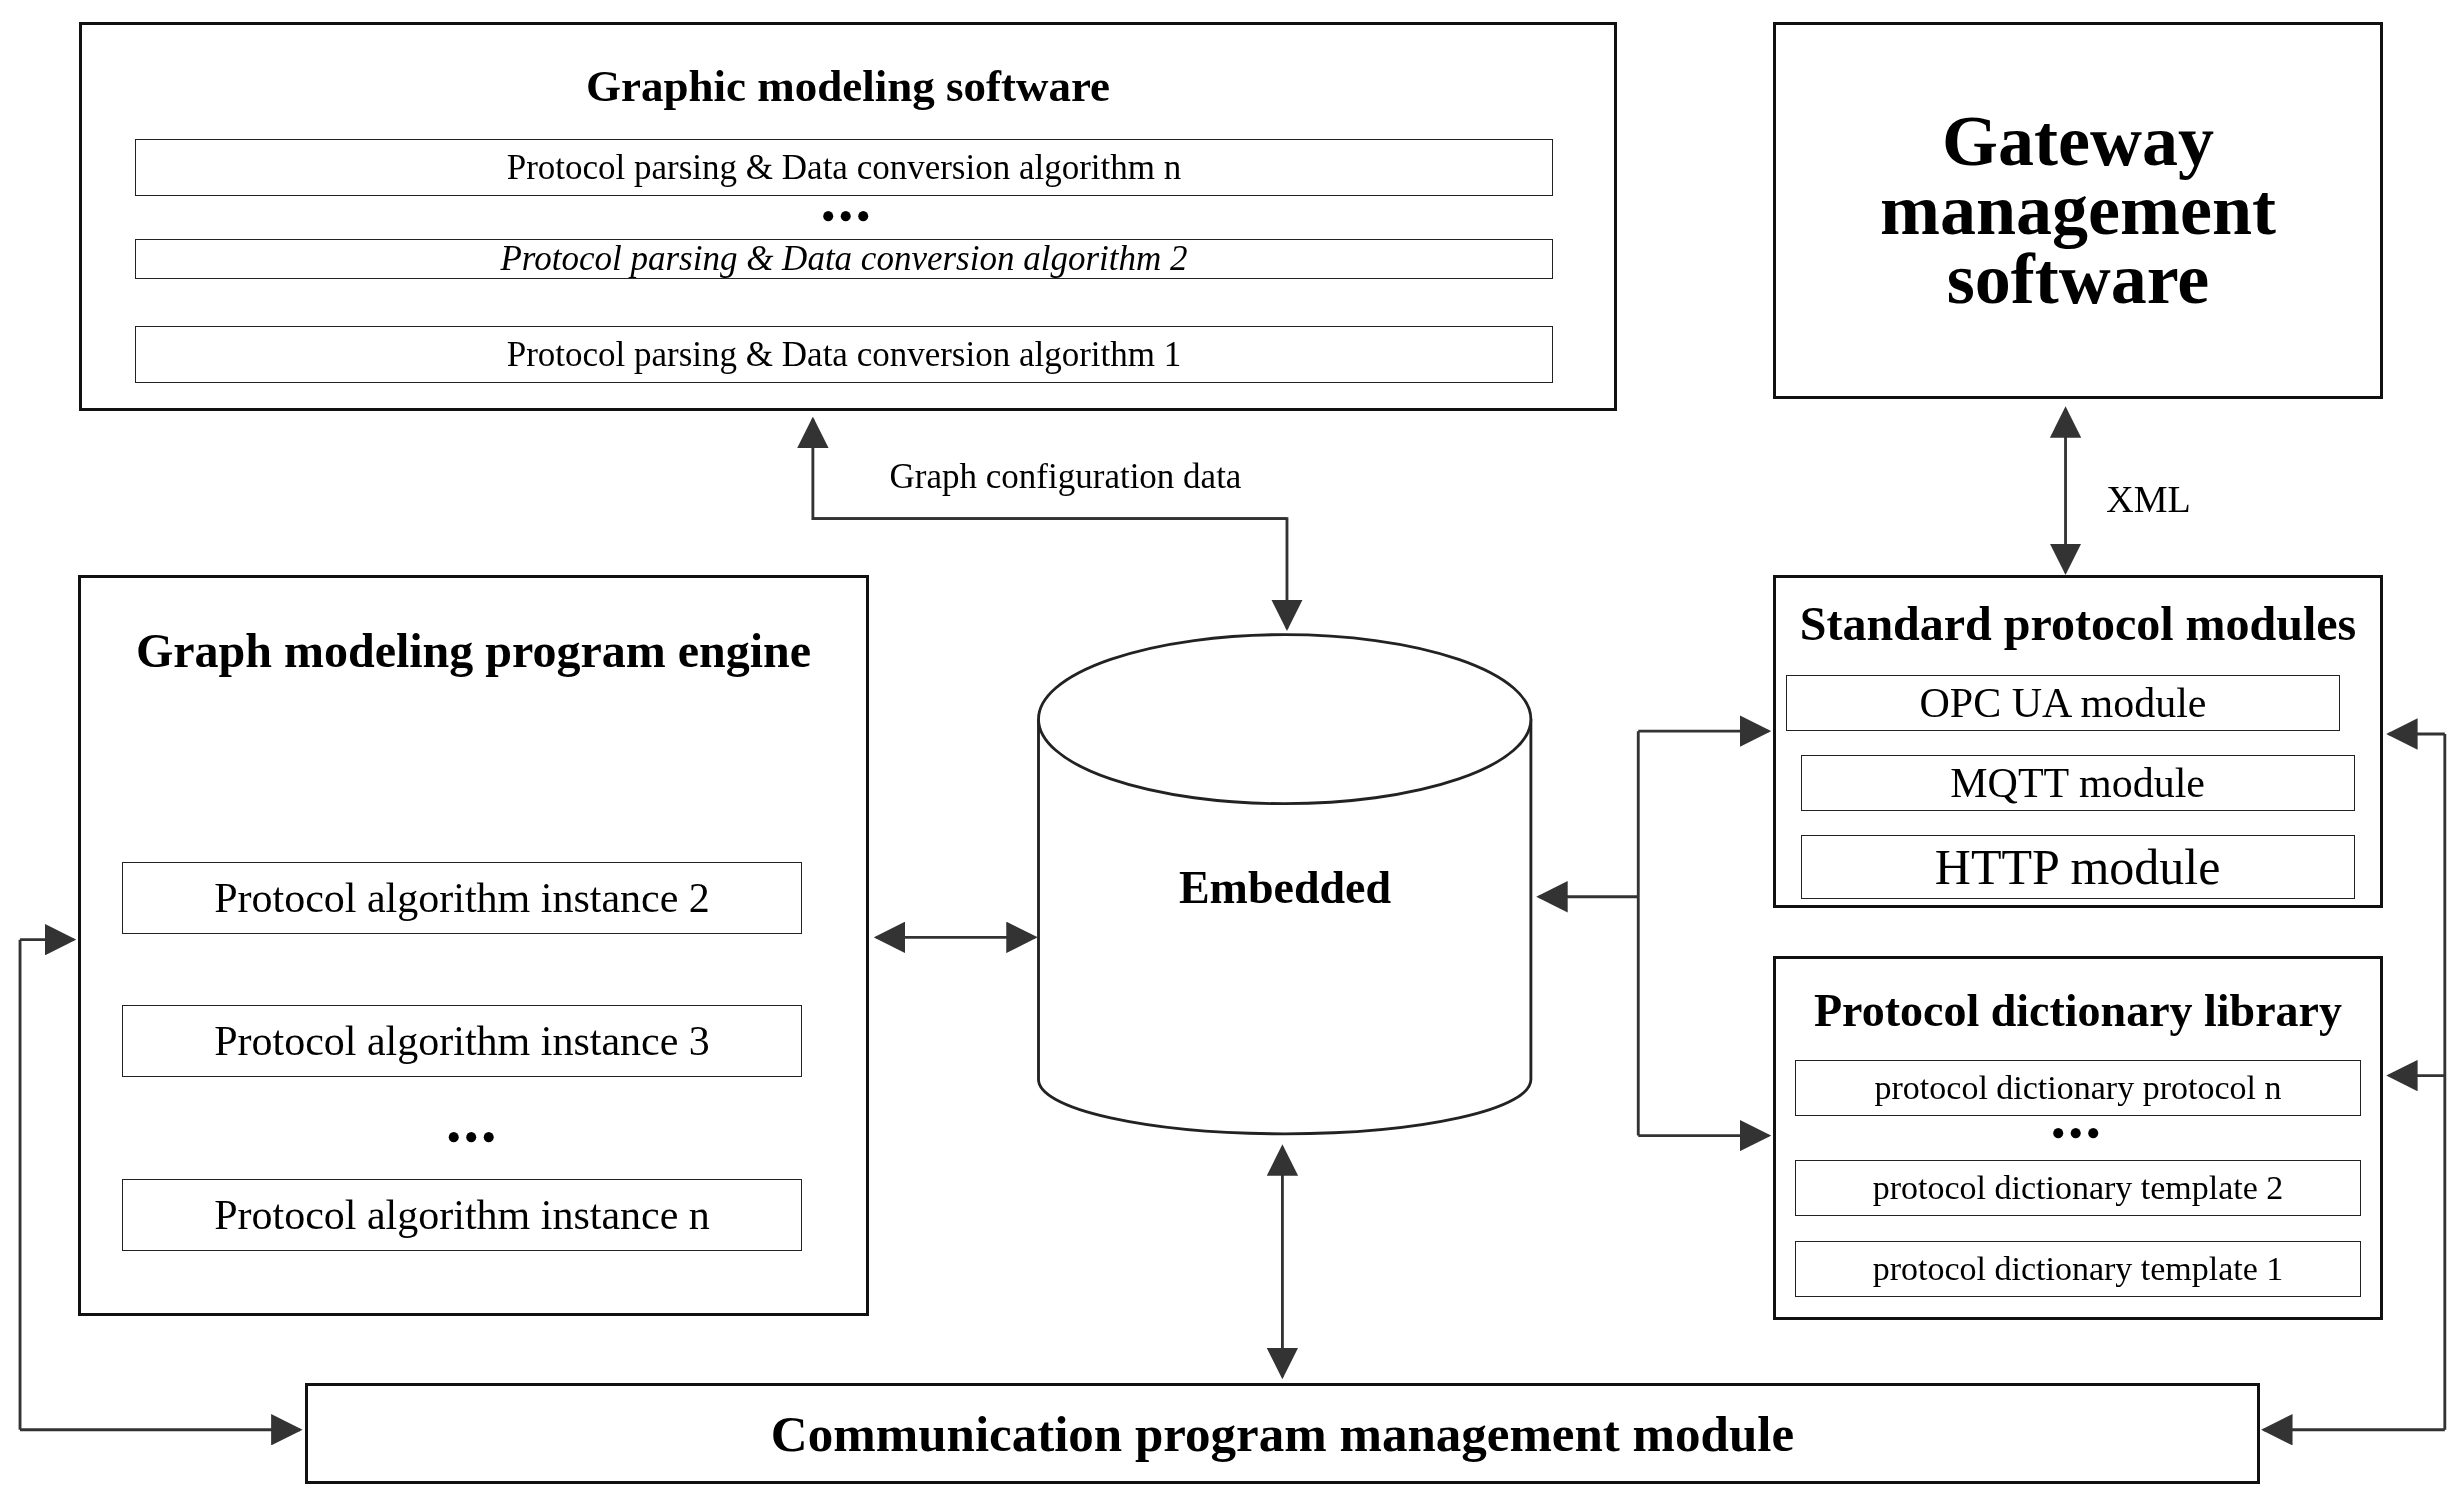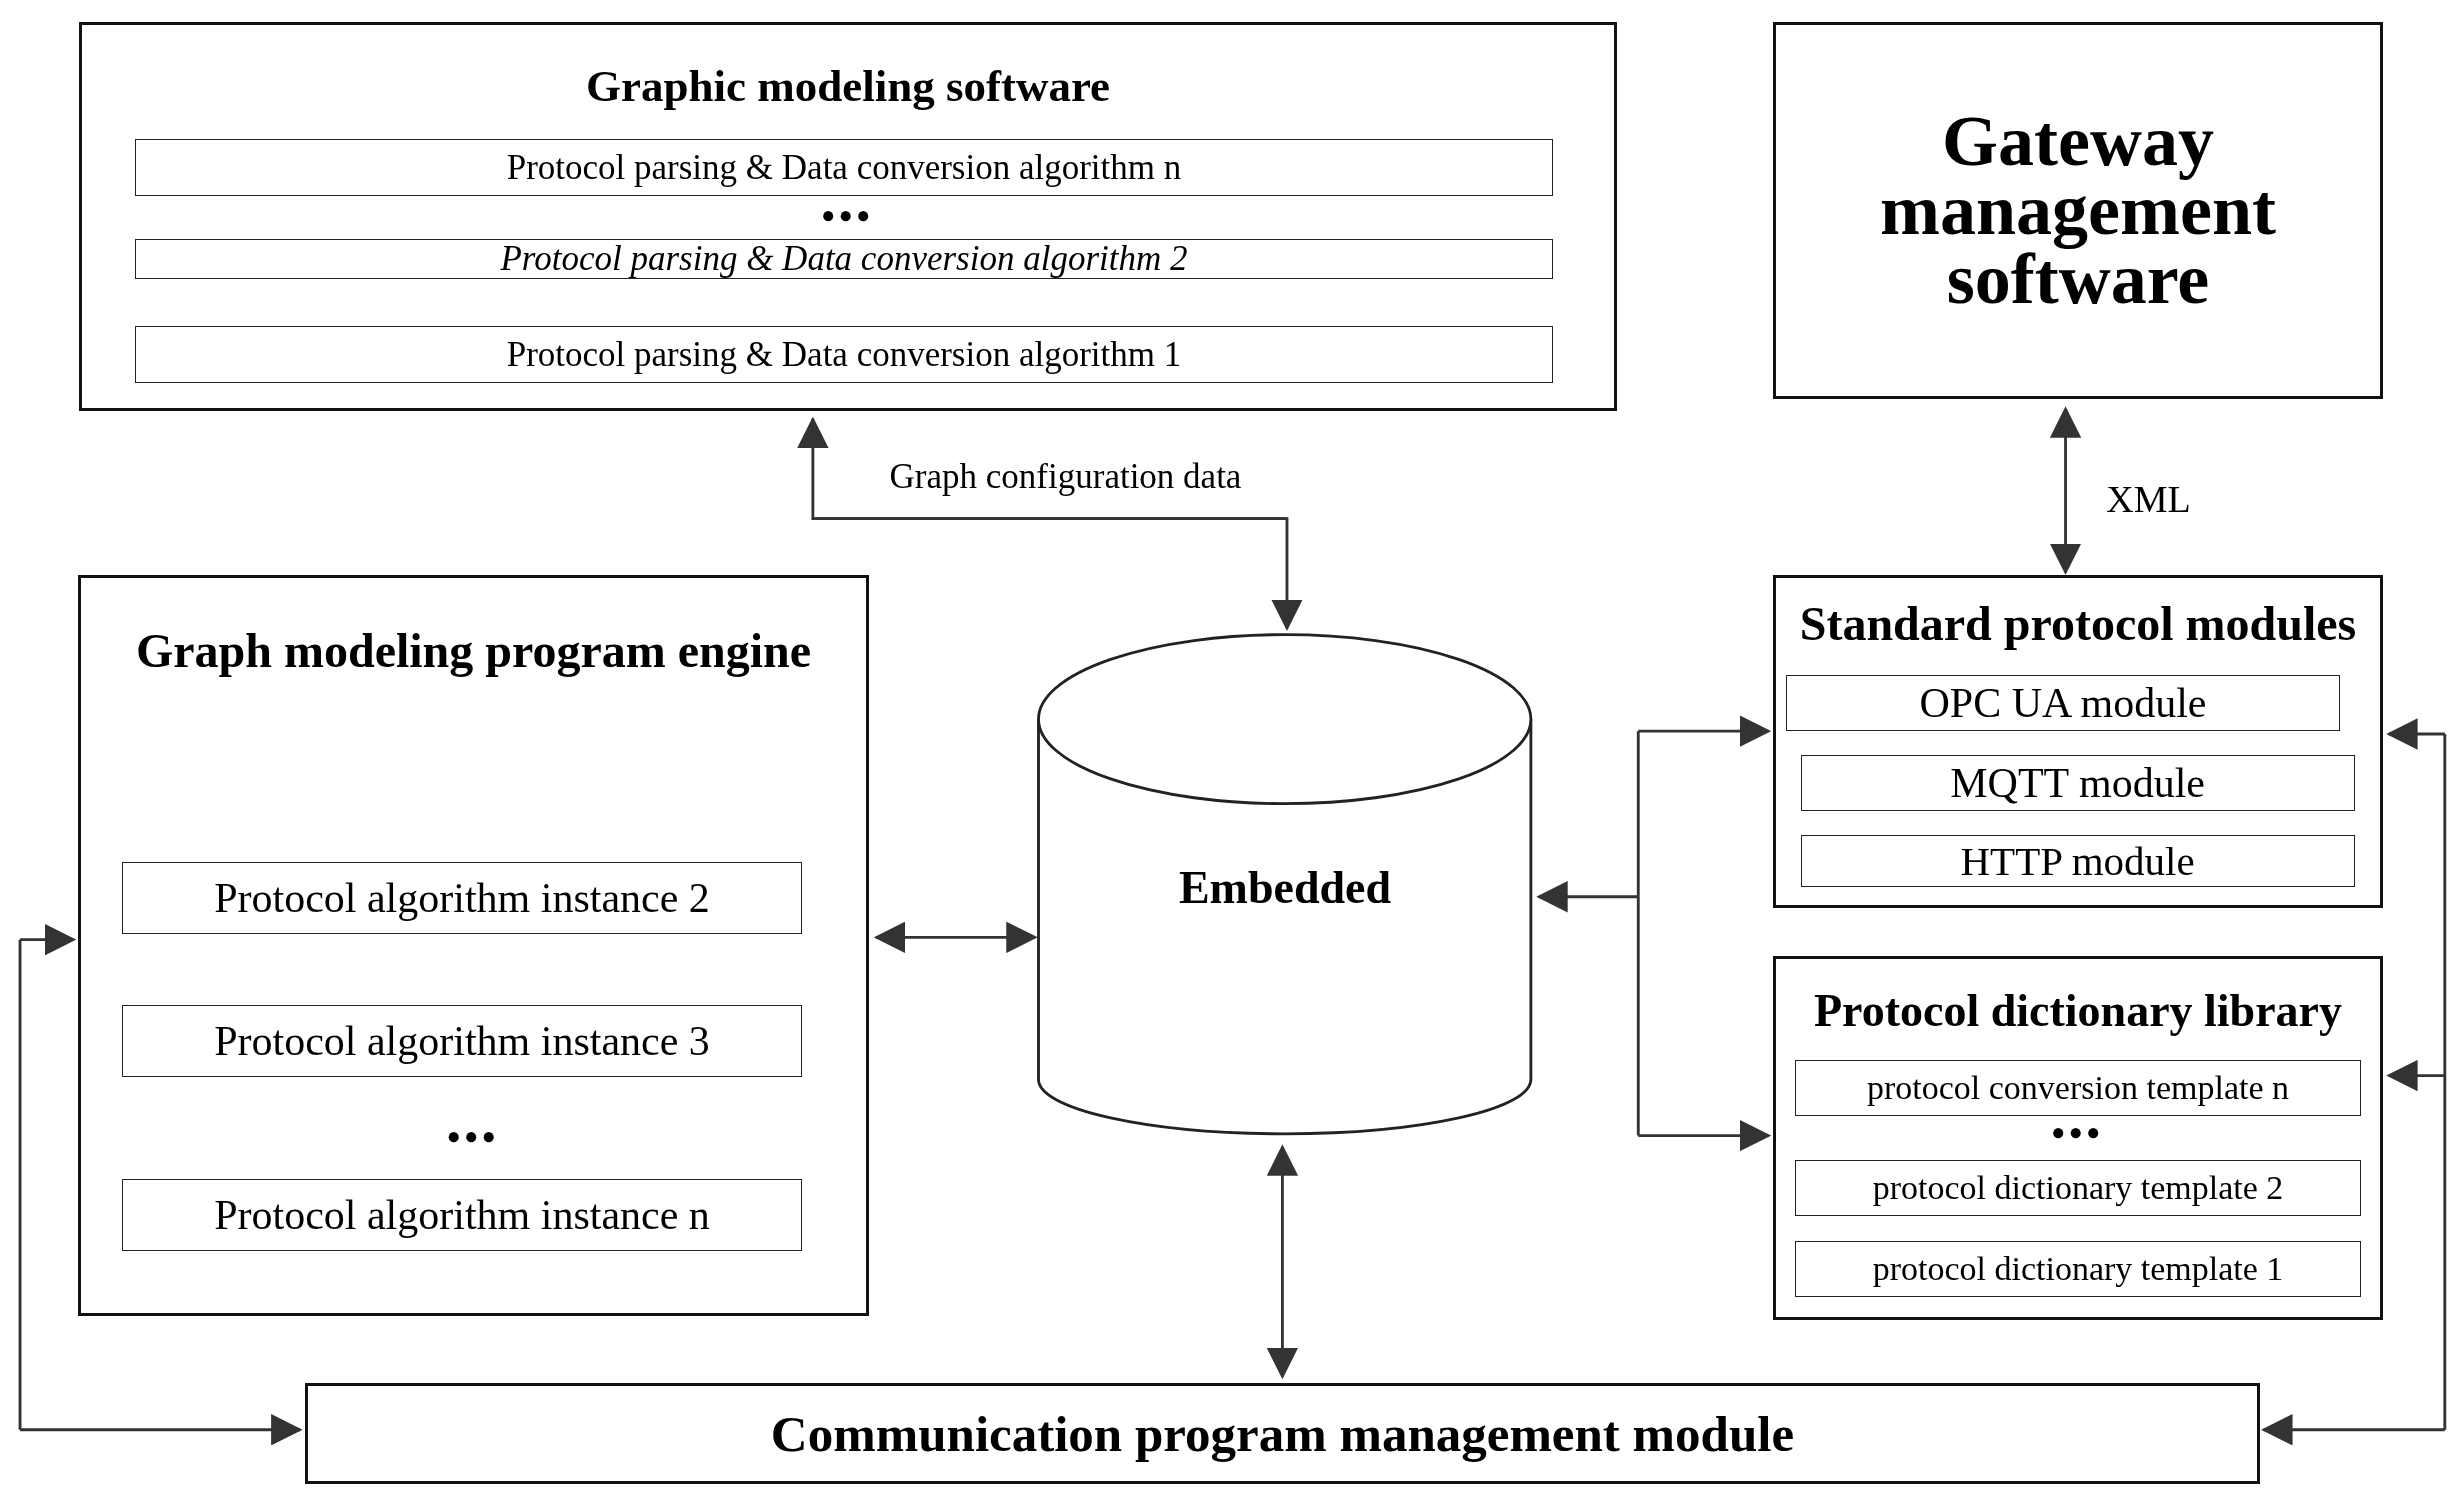--- a/index.html
+++ b/index.html
@@ -89,26 +89,26 @@
 
   <div style="position:absolute;left:1039px;top:846px;width:492px;text-align:center;
               font-weight:bold;font-size:46px;line-height:83px;">
     <div>Embedded</div>
   </div>
 
   <div class="box" style="left:1773px;top:575px;width:610px;height:333px;">
     <div class="btitle" style="top:17.7px;font-size:48px;">Standard protocol modules</div>
     <div class="ibox" style="left:10px;top:97px;width:554px;height:56px;font-size:42px;">OPC UA module</div>
     <div class="ibox" style="left:24.6px;top:177px;width:554px;height:56px;font-size:42px;">MQTT module</div>
-    <div class="ibox" style="left:24.6px;top:257px;width:554px;height:52px;font-size:41px;">HTTP module</div>
+    <div class="ibox" style="left:24.6px;top:257px;width:554px;height:64px;font-size:50px;">HTTP module</div>
   </div>
 
   <div class="box" style="left:1773px;top:956px;width:610px;height:364px;">
     <div class="btitle" style="top:25px;font-size:46px;">Protocol dictionary library</div>
-    <div class="ibox" style="left:19px;top:101px;width:566px;height:56px;font-size:34px;">protocol conversion template n</div>
+    <div class="ibox" style="left:19px;top:101px;width:566px;height:56px;font-size:34px;">protocol dictionary protocol n</div>
     <div class="dots" style="top:158px;">•••</div>
     <div class="ibox" style="left:19px;top:201px;width:566px;height:56px;font-size:34px;">protocol dictionary template 2</div>
     <div class="ibox" style="left:19px;top:282px;width:566px;height:56px;font-size:34px;">protocol dictionary template 1</div>
   </div>
 
   <div class="box" style="left:305px;top:1383px;width:1955px;height:101px;
               display:flex;align-items:center;justify-content:center;">
     <div style="font-weight:bold;font-size:51px;">Communication program management module</div>
   </div>
 

